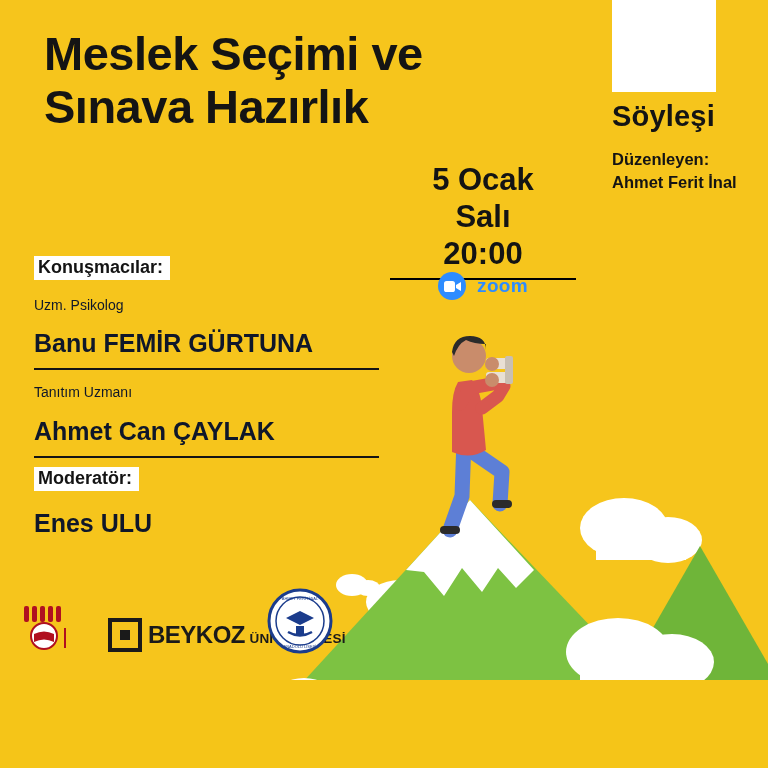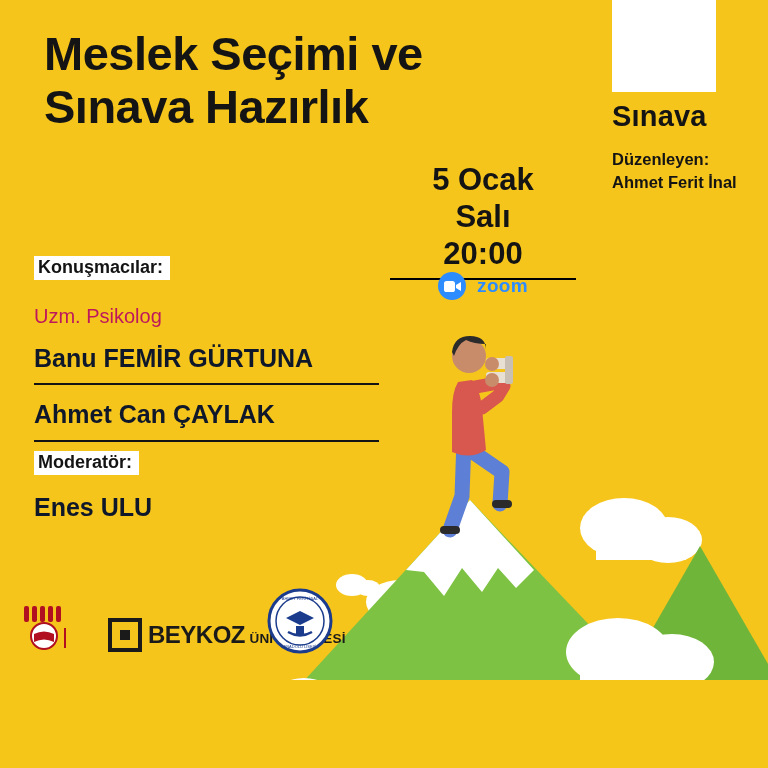--- a/index.html
+++ b/index.html
@@ -79,21 +79,21 @@
     position:absolute;left:34px;top:256px;width:350px;
   }
   .hl{
     display:inline-block;
     background:#FFFFFF;
     padding:1px 7px 2px 4px;
     font-size:18px;font-weight:bold;color:#141414;
     margin-bottom:3px;
   }
   .role{
-    font-size:20px;font-weight:500;color:#be185d;line-height:1.3;margin-top:20px;
+    font-size:14px;font-weight:500;color:#0f172a;line-height:1.3;margin-top:13px;
   }
   .nm{
     font-size:25px;font-weight:bold;color:#0f172a;line-height:1.25;margin-top:14px;
   }
   .rule{
     width:345px;height:2px;background:#141414;margin:9px 0 9px 0;
   }
 
   
   .illus{position:absolute;left:0;top:300px;width:768px;height:420px;}
@@ -119,21 +119,21 @@
 <body>
 
 <div id="poster">
 
   <div class="title">
     <div>Meslek Seçimi ve</div>
     <div>Sınava Hazırlık</div>
   </div>
 
   <div class="whitecard"></div>
-  <div class="soylesi">Sınava</div>
+  <div class="soylesi">Söyleşi</div>
   <div class="org">
     <div>Düzenleyen:</div>
     <div>Ahmet Ferit İnal</div>
   </div>
 
   <div class="datebox">
     <div class="d1">5 Ocak</div>
     <div class="d2">Salı</div>
     <div class="d3">20:00</div>
   </div>
@@ -146,20 +146,21 @@
       </svg>
     </span>
     <span class="zoom-word">zoom</span>
   </div>
 
   <div class="speakers">
     <div class="hl">Konuşmacılar:</div>
     <div class="role">Uzm. Psikolog</div>
     <div class="nm">Banu FEMİR GÜRTUNA</div>
     <div class="rule"></div>
+    <div class="role">Tanıtım Uzmanı</div>
     <div class="nm">Ahmet Can ÇAYLAK</div>
     <div class="rule"></div>
     <div class="hl">Moderatör:</div>
     <div class="nm">Enes ULU</div>
   </div>
 
   <svg class="illus" viewBox="0 0 768 420" xmlns="http://www.w3.org/2000/svg">
 
     <g>
       <ellipse cx="352" cy="285" rx="16" ry="11" fill="#FFFFFF"></ellipse>

